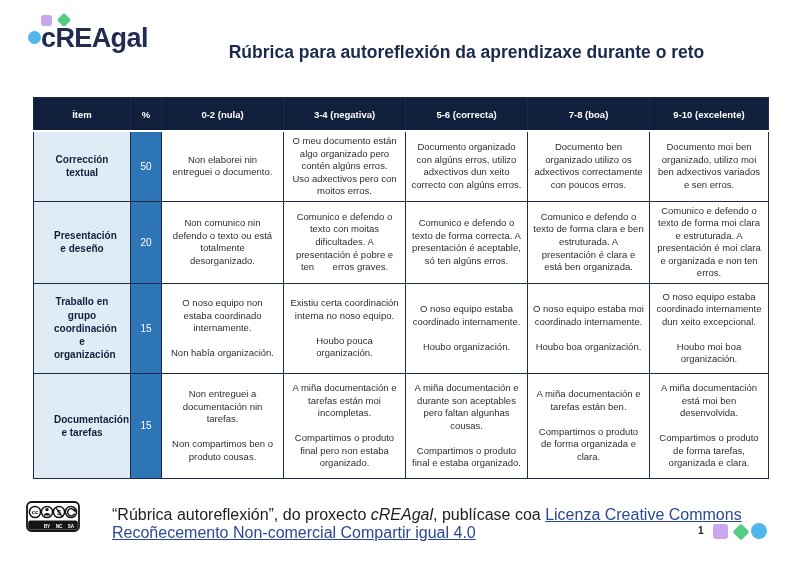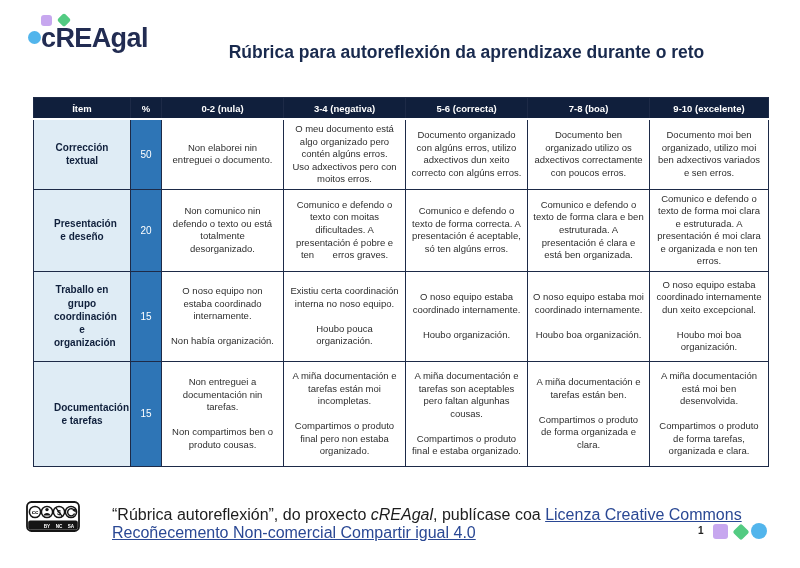--- a/index.html
+++ b/index.html
@@ -22,21 +22,21 @@
   }
 
   
   table.rubric {
     position:absolute; left:33px; top:97px; width:735px;
     border-collapse:collapse; table-layout:fixed;
   }
   .rubric th, .rubric td { border:1px solid #1d2a47; }
   .rubric thead th {
     background:#101f3c; color:#ffffff; font-size:9.5px; font-weight:bold;
-    height:18px; padding:1px 2px; border-bottom:2px solid #ffffff;
+    height:18px; padding:7px 2px; border-bottom:2px solid #ffffff;
   }
   .rubric td {
     font-size:9.5px; line-height:1.32; color:#2e2e2e; text-align:center;
     vertical-align:middle; padding:3px 5px; white-space:pre-wrap;
   }
   .rubric td.item { background:#dfecf5; font-weight:bold; color:#10203c; font-size:10px; padding:3px 20px; white-space:normal; }
   .rubric td.pct  { background:#2e75b6; color:#ffffff; font-weight:normal; font-size:10px; white-space:normal; }
   tr.r0 { height:65px; } tr.r1 { height:70px; } tr.r2 { height:90px; } tr.r3 { height:105px; }
 
   
@@ -82,21 +82,21 @@
         <th>5-6 (correcta)</th>
         <th>7-8 (boa)</th>
         <th>9-10 (excelente)</th>
       </tr>
     </thead>
     <tbody>
       <tr class="r0">
         <td class="item">Corrección textual</td>
         <td class="pct">50</td>
         <td>Non elaborei nin entreguei o documento.</td>
-        <td>O meu documento está algo organizado pero contén algúns erros.
+        <td>O meu documento están algo organizado pero contén algúns erros.
 Uso adxectivos pero con moitos erros.</td>
         <td>Documento organizado  con algúns erros, utilizo adxectivos dun xeito correcto con algúns erros.</td>
         <td>Documento ben organizado utilizo os adxectivos correctamente con poucos erros.</td>
         <td>Documento moi ben organizado, utilizo moi ben adxectivos variados e sen erros.</td>
       </tr>
       <tr class="r1">
         <td class="item">Presentación e deseño</td>
         <td class="pct">20</td>
         <td>Non comunico nin defendo o texto ou está totalmente desorganizado.</td>
         <td>Comunico e defendo o texto con moitas dificultades. A presentación é pobre e ten       erros graves.</td>
@@ -125,21 +125,21 @@
       </tr>
       <tr class="r3">
         <td class="item">Documentación e tarefas</td>
         <td class="pct">15</td>
         <td>Non entreguei a documentación nin tarefas.
 
 Non compartimos ben o produto cousas.</td>
         <td>A miña documentación e tarefas están moi incompletas.
 
 Compartimos o produto final pero non estaba organizado.</td>
-        <td>A miña documentación e tarefas son aceptables pero faltan algunhas cousas.
+        <td>A miña documentación e durante son aceptables pero faltan algunhas cousas.
 
 Compartimos o produto final e estaba organizado.</td>
         <td>A miña documentación e tarefas están ben.
 
 Compartimos o produto de forma organizada e clara.</td>
         <td>A miña documentación está moi ben desenvolvida.
 
 Compartimos o produto de forma tarefas, organizada e clara.</td>
       </tr>
     </tbody>

